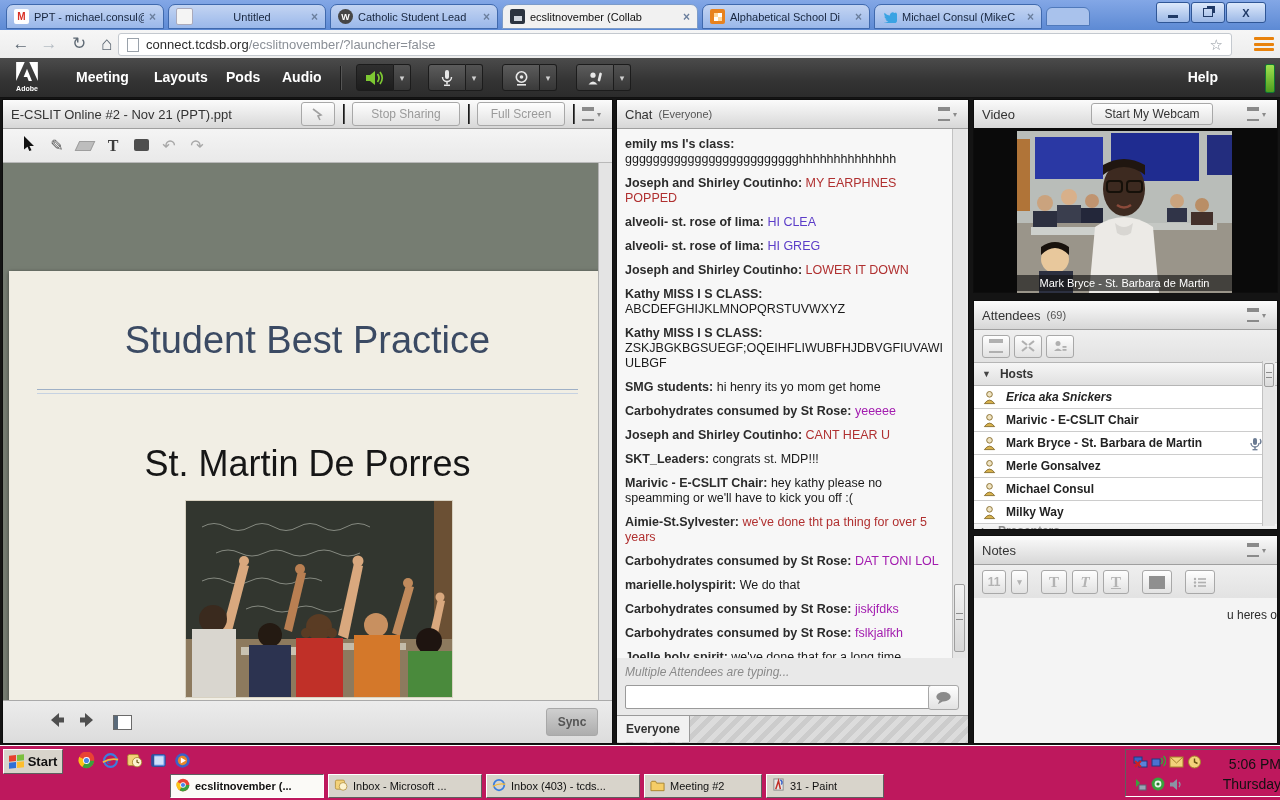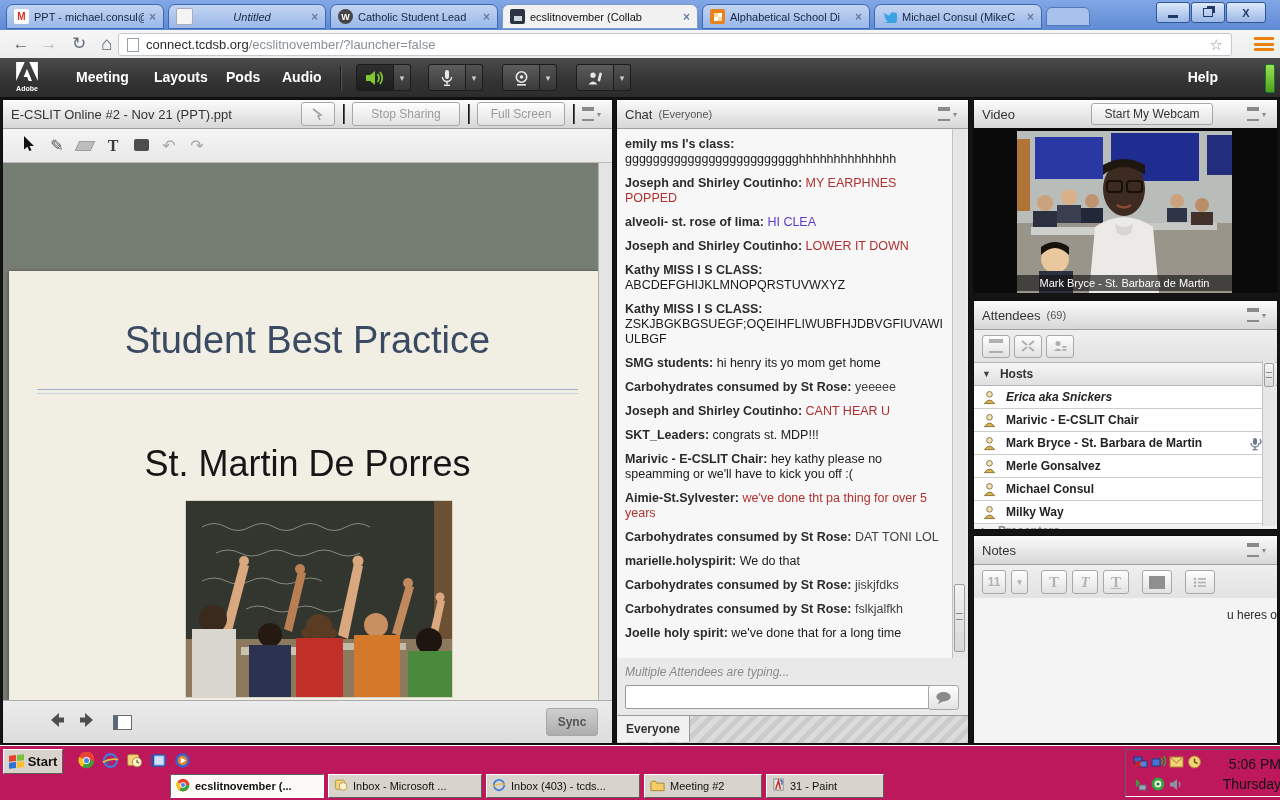--- a/index.html
+++ b/index.html
@@ -76,21 +76,21 @@
   .slide .t1{position:absolute;left:0;right:0;top:48px;text-align:center;font-size:38px;color:#3b4a63;}
   .slide .rule{position:absolute;left:28px;right:28px;top:118px;height:3px;border-top:1px solid #9fb0c6;border-bottom:1px solid #c6d2e2;}
   .slide .t2{position:absolute;left:0;right:0;top:172px;text-align:center;font-size:36px;color:#161616;}
   .slide .photo{position:absolute;left:177px;top:230px;width:266px;height:196px;box-shadow:0 0 0 1px #d8d2c2;}
   .sharefoot{position:absolute;left:0;right:0;bottom:0;height:42px;background:linear-gradient(#ececec,#dcdcdc);
        border-top:1px solid #aaa;display:flex;align-items:center;}
   
   .chatlog{position:absolute;left:0;top:29px;right:15px;bottom:85px;background:#f7f7f7;overflow:hidden;padding:8px 6px 0 8px;}
   .msg{margin:0 0 9px 0;font-size:12.5px;line-height:15px;color:#1a1a1a;word-wrap:break-word;word-break:break-word;}
   .mn{font-weight:bold;color:#2b2b2b;}
-  .mt.red{color:#b03030;} .mt.purple{color:#5b3cc8;} .mt.pink{color:#404040;margin-top:16px;} .mt.black{color:#1a1a1a;}
+  .mt.red{color:#b03030;} .mt.purple{color:#5b3cc8;} .mt.pink{color:#a21caf;margin-top:16px;} .mt.black{color:#1a1a1a;}
   .typing{position:absolute;left:8px;bottom:64px;font-size:12px;color:#8a8a8a;font-style:italic;}
   .chatscroll{position:absolute;right:2px;top:29px;width:13px;bottom:85px;background:#e6e6e6;border-left:1px solid #c2c2c2;}
   .cthumb{position:absolute;left:1px;right:1px;height:66px;bottom:6px;background:linear-gradient(#f2f2f2,#d7d7d7);
        border:1px solid #9e9e9e;border-radius:2px;}
   .cthumb i{display:block;margin:28px auto 0;width:7px;height:5px;border-top:1px solid #8a8a8a;border-bottom:1px solid #8a8a8a;}
   .chatinput{position:absolute;left:8px;bottom:34px;width:300px;height:22px;border:1px solid #9a9a9a;border-radius:2px;background:#fff;font-size:12px;padding:0 4px;}
   .sendbtn{position:absolute;right:9px;bottom:33px;width:31px;height:25px;}
   .chattabs{position:absolute;left:0;right:0;bottom:0;height:27px;border-top:1px solid #9a9a9a;
        background:repeating-linear-gradient(135deg,#dcdcdc 0 5px,#cccccc 5px 10px);}
   .etab{position:absolute;left:0;top:0;width:72px;height:26px;background:#f1f1f1;border-right:1px solid #9a9a9a;
@@ -139,21 +139,21 @@
 <body>
 
 <div class="screen">
 
   <div class="abs tabstrip">
     <div class="tab" style="left:6px;width:158px;">
       <span class="fav gmail">M</span>
       <span class="lbl">PPT - michael.consul@</span>
       <span class="cl">×</span>
     </div>
-    <div class="tab" style="left:168px;width:158px;font-style:italic;">
+    <div class="tab" style="left:168px;width:158px;">
       <span class="fav blank"></span>
       <span class="lbl" style="text-align:center;">Untitled</span>
       <span class="cl">×</span>
     </div>
     <div class="tab" style="left:330px;width:168px;">
       <span class="fav wp">W</span>
       <span class="lbl">Catholic Student Lead</span>
       <span class="cl">×</span>
     </div>
     <div class="tab active" style="left:502px;width:196px;">
@@ -364,20 +364,21 @@
       <span class="podsub">(Everyone)</span>
       <span class="podmenu">
           <span class="bars"></span>
           <span class="car">▾</span>
         </span>
     </div>
     <div class="chatlog">
       <p class="msg"><span class="mn">emily ms I's class:</span> <span class="mt black">ggggggggggggggggggggggggghhhhhhhhhhhhhh</span></p>
       <p class="msg"><span class="mn">Joseph and Shirley Coutinho:</span> <span class="mt red">MY EARPHNES POPPED</span></p>
       <p class="msg"><span class="mn">alveoli- st. rose of lima:</span> <span class="mt purple">HI CLEA</span></p>
+      <p class="msg"><span class="mn">alveoli- st. rose of lima:</span> <span class="mt purple">HI GREG</span></p>
       <p class="msg"><span class="mn">Joseph and Shirley Coutinho:</span> <span class="mt red">LOWER IT DOWN</span></p>
       <p class="msg"><span class="mn">Kathy MISS I S CLASS:</span> <span class="mt black">ABCDEFGHIJKLMNOPQRSTUVWXYZ</span></p>
       <p class="msg"><span class="mn">Kathy MISS I S CLASS:</span> <span class="mt black">ZSKJBGKBGSUEGF;OQEIHFLIWUBFHJDBVGFIUVAWIULBGF</span></p>
       <p class="msg"><span class="mn">SMG students:</span> <span class="mt black">hi henry its yo mom get home</span></p>
       <p class="msg"><span class="mn">Carbohydrates consumed by St Rose:</span> <span class="mt pink">yeeeee</span></p>
       <p class="msg"><span class="mn">Joseph and Shirley Coutinho:</span> <span class="mt red">CANT HEAR U</span></p>
       <p class="msg"><span class="mn">SKT_Leaders:</span> <span class="mt black">congrats st. MDP!!!</span></p>
       <p class="msg"><span class="mn">Marivic - E-CSLIT Chair:</span> <span class="mt black">hey kathy please no speamming or we'll have to kick you off :(</span></p>
       <p class="msg"><span class="mn">Aimie-St.Sylvester:</span> <span class="mt red">we've done tht pa thing for over 5 years</span></p>
       <p class="msg"><span class="mn">Carbohydrates consumed by St Rose:</span> <span class="mt pink">DAT TONI LOL</span></p>

